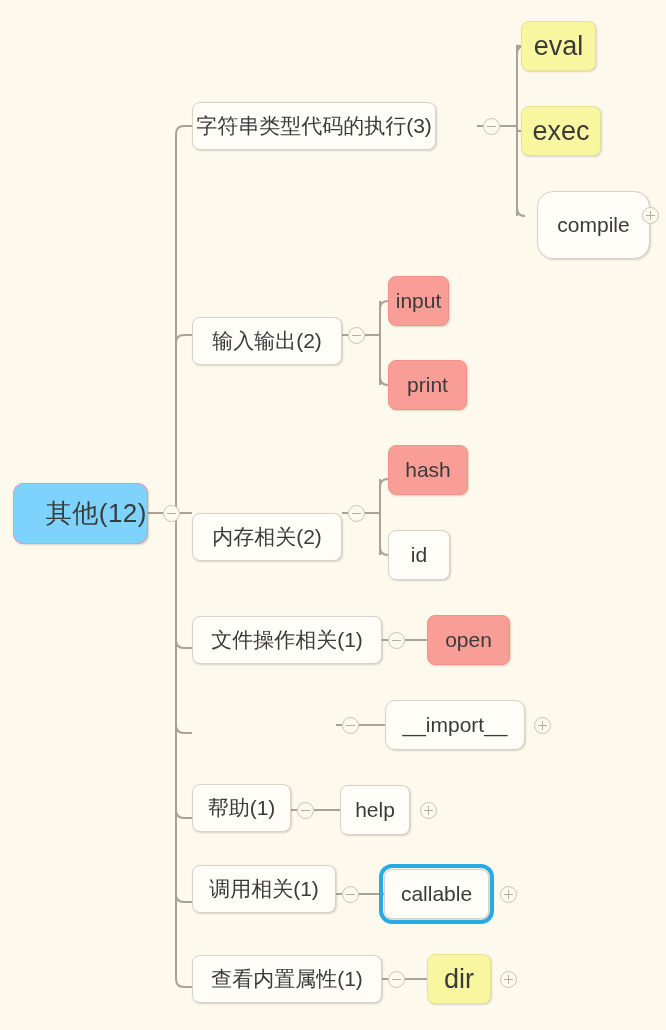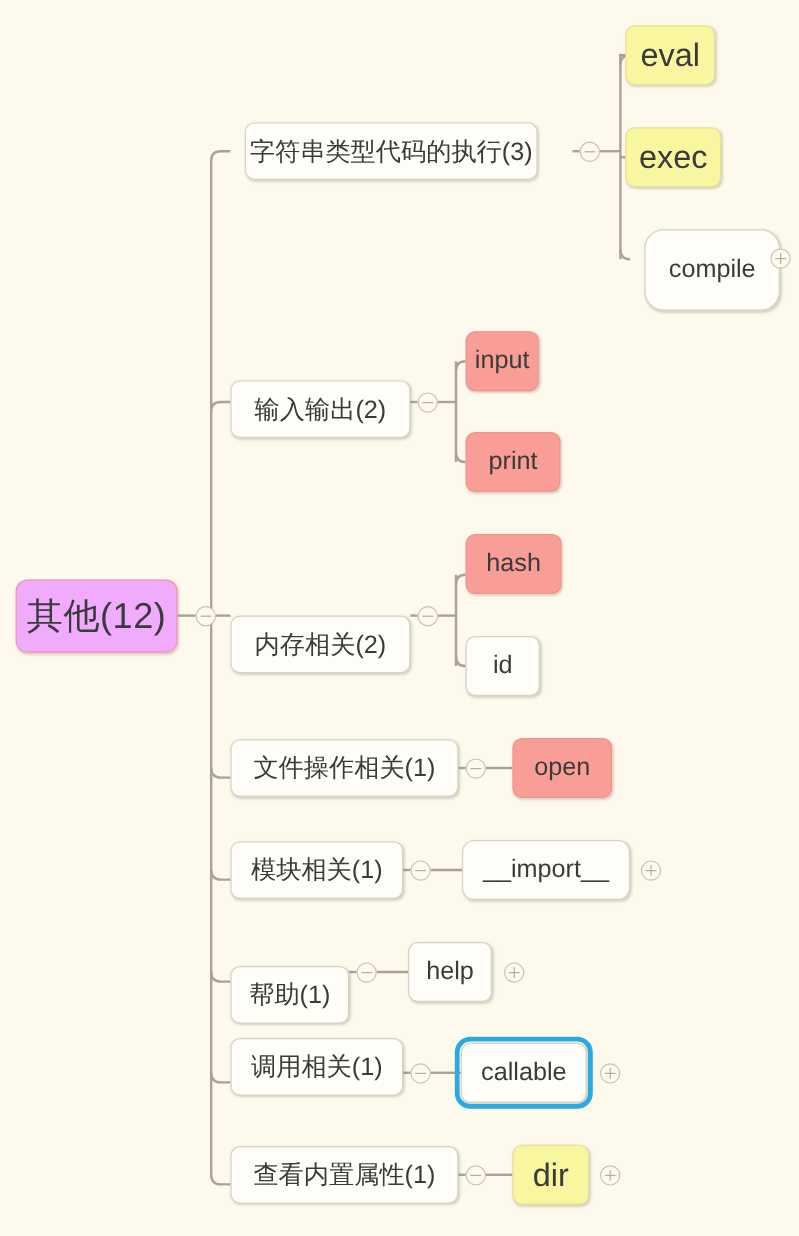--- a/index.html
+++ b/index.html
@@ -34,25 +34,26 @@
     box-sizing: border-box;
     display: flex;
     align-items: center;
     justify-content: center;
     border-radius: 8px;
     color: #3a3a3a;
     white-space: nowrap;
     box-shadow: 1px 1px 2px rgba(120,110,95,0.28);
   }
   .node.root {
-    background: #f0abfc;
+    background: #7dd3fc;
     border: 1px solid #f490b1;
     border-radius: 10px;
-    font-size: 30px;
+    font-size: 26px;
     letter-spacing: 0.5px;
+    justify-content: flex-end;
   }
   .node.branch {
     background: #fffdf8;
     border: 1px solid #d8d3c8;
     font-size: 21px;
   }
   .node.leaf-plain {
     background: #fffdf8;
     border: 1px solid #d8d3c8;
     font-size: 21px;
@@ -156,21 +157,21 @@
       <path d="M382,979 L388,979"></path>
       <path d="M405,979 L427,979"></path>
     </g>
   </svg>
 
   <div class="node root" style="left:13px; top:483px; width:135px; height:61px;">
     <span>其他(12)</span>
   </div>
   <div class="toggle" style="left:163px; top:505px;"></div>
 
-  <div class="node branch" style="left:204px; top:102px; width:244px; height:48px;">
+  <div class="node branch" style="left:192px; top:102px; width:244px; height:48px;">
     <span>字符串类型代码的执行(3)</span>
   </div>
   <div class="toggle" style="left:483px; top:118px;"></div>
 
   <div class="node leaf-yellow" style="left:521px; top:21px; width:75px; height:50px;">
     <span>eval</span>
   </div>
 
   <div class="node leaf-yellow" style="left:521px; top:106px; width:80px; height:50px;">
     <span>exec</span>
@@ -209,31 +210,28 @@
 
   <div class="node branch" style="left:192px; top:616px; width:190px; height:48px;">
     <span>文件操作相关(1)</span>
   </div>
   <div class="toggle" style="left:388px; top:632px;"></div>
 
   <div class="node leaf-salmon" style="left:427px; top:615px; width:83px; height:50px;">
     <span>open</span>
   </div>
 
-  <div class="node branch" style="left:192px; top:701px; width:144px; height:48px;">
-    <span>模块相关(1)</span>
-  </div>
   <div class="toggle" style="left:342px; top:717px;"></div>
 
   <div class="node leaf-plain" style="left:385px; top:700px; width:140px; height:50px;border-radius:10px;">
     <span>__import__</span>
   </div>
   <div class="toggle plus" style="left:534px; top:717px;"></div>
 
-  <div class="node branch" style="left:192px; top:805px; width:99px; height:48px;text-align:right;">
+  <div class="node branch" style="left:192px; top:784px; width:99px; height:48px;text-align:right;">
     <span>帮助(1)</span>
   </div>
   <div class="toggle" style="left:297px; top:802px;"></div>
 
   <div class="node leaf-plain" style="left:340px; top:785px; width:70px; height:50px;">
     <span>help</span>
   </div>
   <div class="toggle plus" style="left:420px; top:802px;"></div>
 
   <div class="node branch" style="left:192px; top:865px; width:144px; height:48px;">

